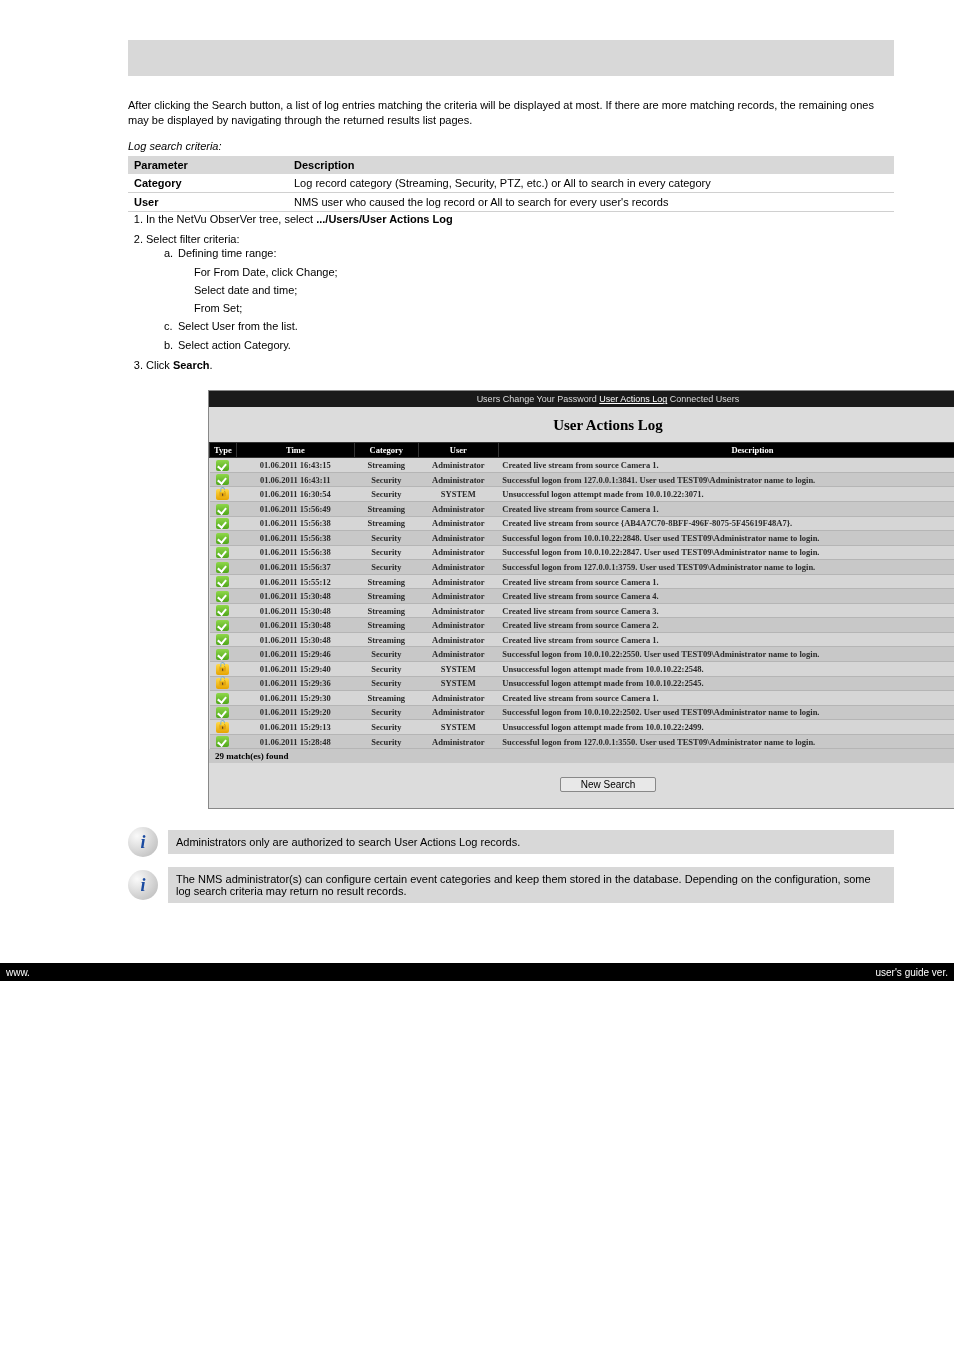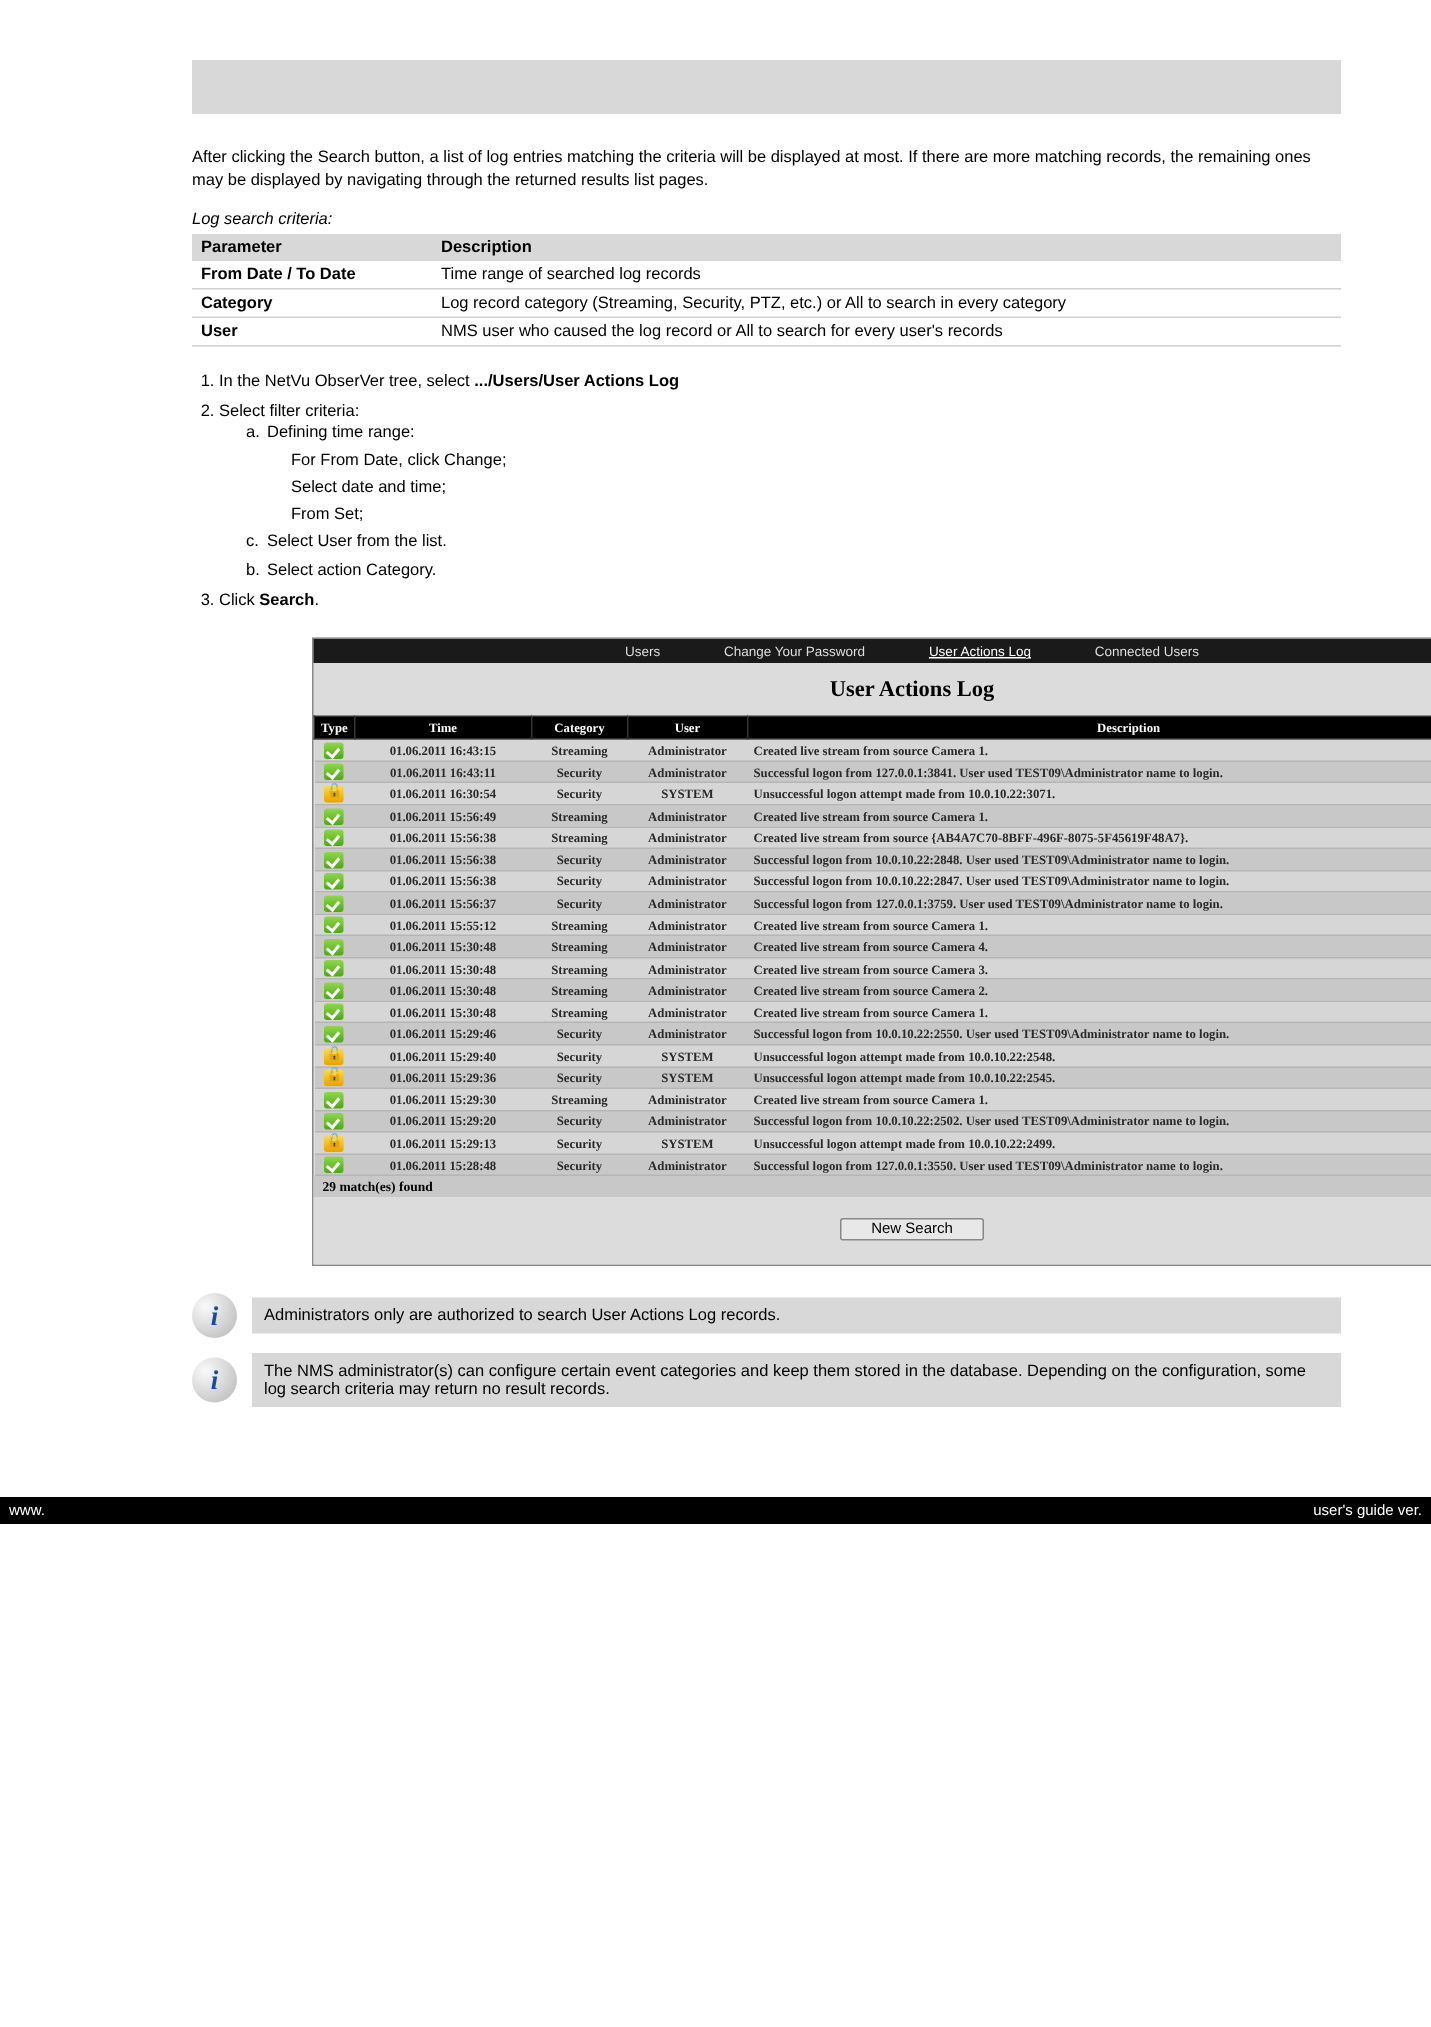--- a/index.html
+++ b/index.html
@@ -33,21 +33,21 @@
   .crit-heading {
     font-style: italic;
     margin-bottom: 4px;
     margin-left: 48px;
   }
   .crit-table {
     width: calc(100% - 48px);
     margin-left: 48px;
     border-collapse: collapse;
     font-size: 11px;
-    margin-bottom: 16px;
+    margin-bottom: 0;
   }
   .crit-table th {
     background: #d8d8d8;
     text-align: left;
     font-weight: bold;
     padding: 3px 6px;
     font-size: 11px;
   }
   .crit-table td {
     padding: 3px 6px;
@@ -91,21 +91,21 @@
     background: #dcdcdc;
   }
   .ss-topbar {
     background: #1a1a1a;
     color: #fff;
     font-size: 9px;
     text-align: center;
     padding: 3px 0;
   }
   .ss-topbar span {
-    margin: 0 20px;
+    margin: 0 0;
     color: #ddd;
   }
   .ss-topbar span.active {
     text-decoration: underline;
     color: #fff;
   }
   .ss-title {
     font-family: "Times New Roman", serif;
     font-weight: bold;
     font-size: 15px;
@@ -255,24 +255,20 @@
   <p class="crit-heading">Log search criteria:</p>
 
   <table class="crit-table">
     <thead>
       <tr>
         <th>Parameter</th>
         <th>Description</th>
       </tr>
     </thead>
     <tbody id="crit-body">
-        <tr>
-          <td>From Date / To Date</td>
-          <td>Time range of searched log records</td>
-        </tr>
         <tr>
           <td>Category</td>
           <td>Log record category (Streaming, Security, PTZ, etc.) or All to search in every category</td>
         </tr>
         <tr>
           <td>User</td>
           <td>NMS user who caused the log record or All to search for every user's records</td>
         </tr>
       </tbody>
   </table>

